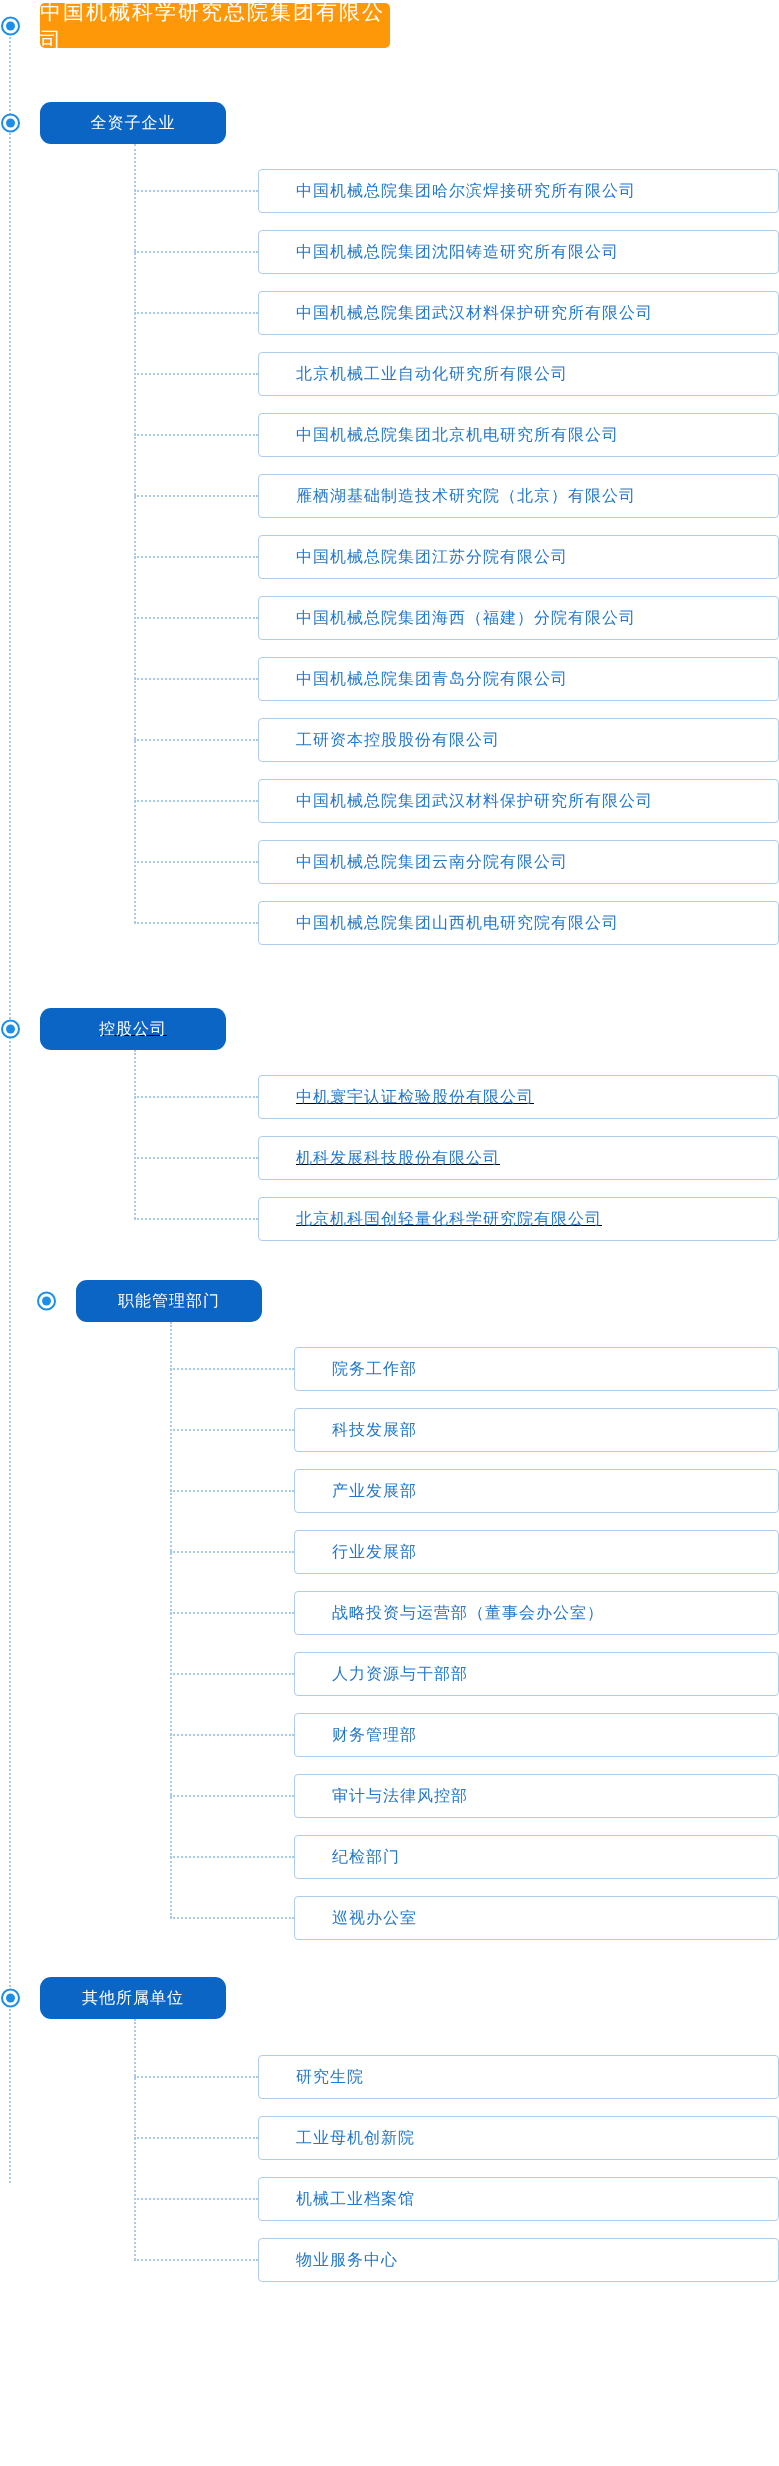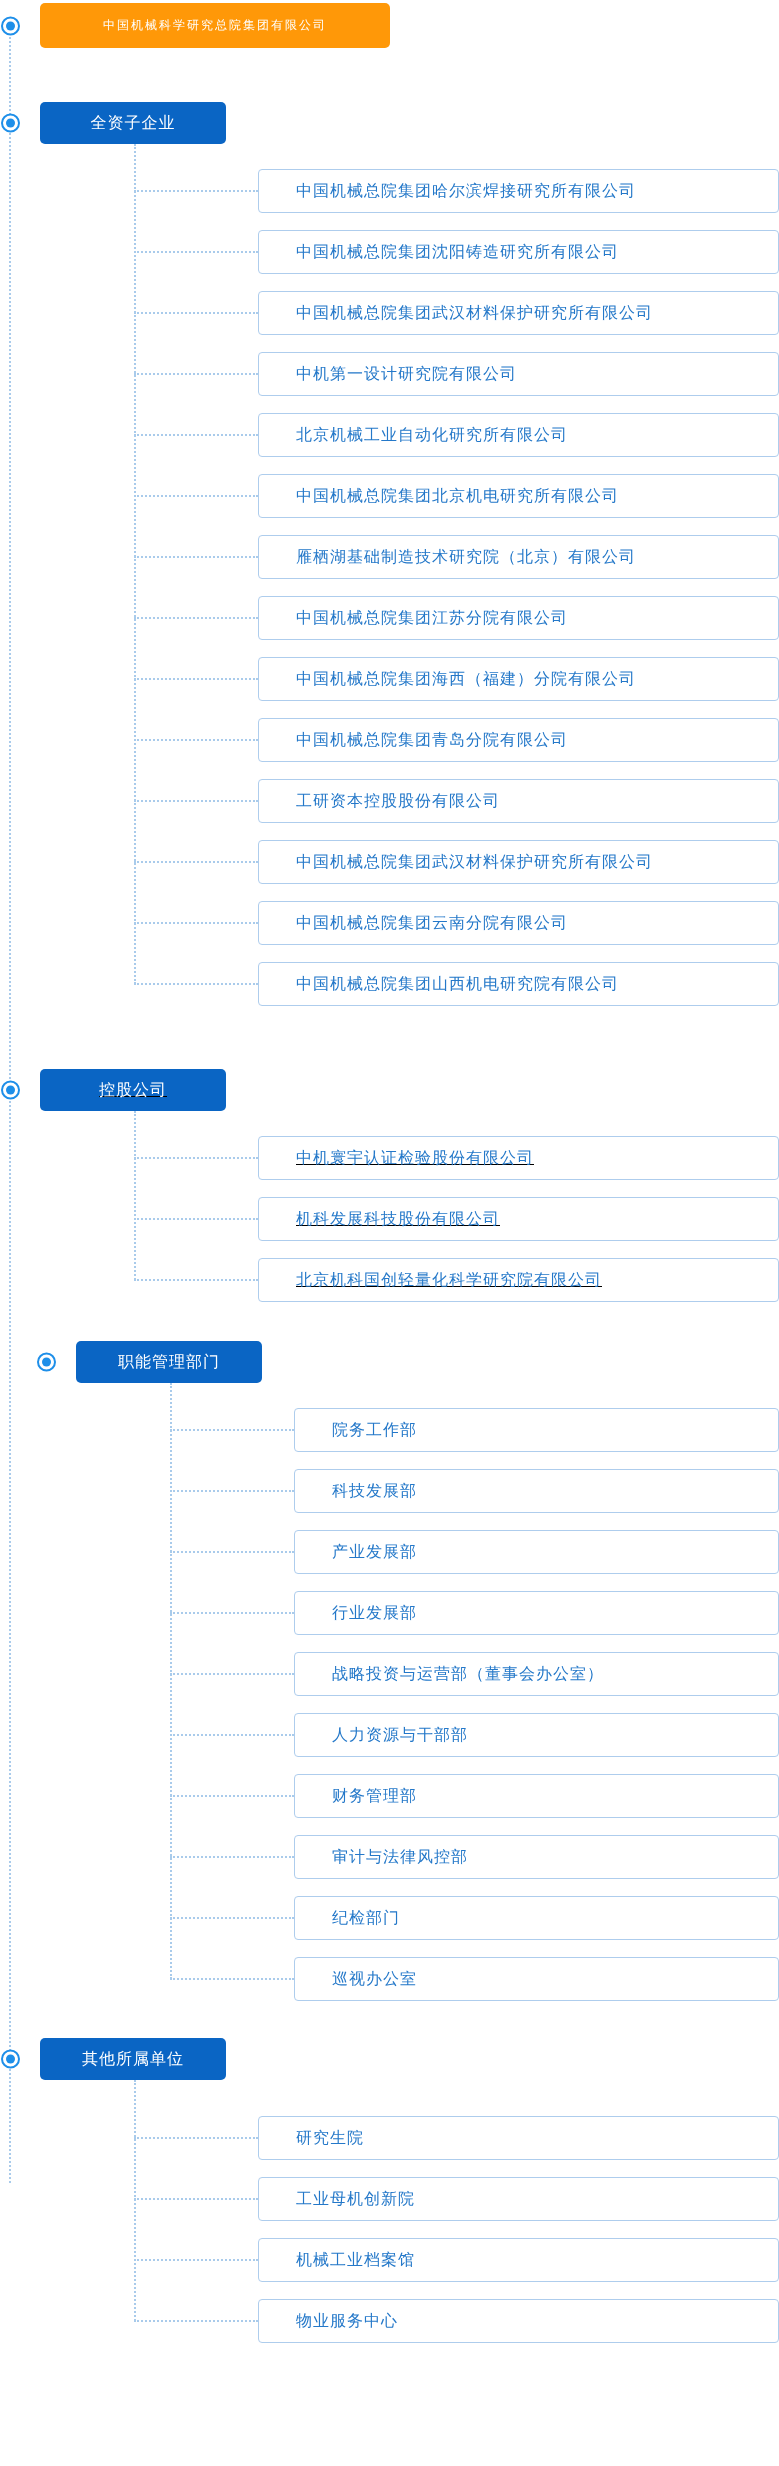--- a/index.html
+++ b/index.html
@@ -47,42 +47,42 @@
     display:flex;
     align-items:center;
   }
   .root-box{
     margin-left:40px;
     width:350px;
     height:45px;
     background:#ff9808;
     border-radius:5px;
     color:#ffffff;
-    font-size:12px;
+    font-size:21px;
     letter-spacing:2px;
     display:flex;align-items:center;justify-content:center;
     box-sizing:border-box;
   }
   .section{position:relative;}
   .sec-0{margin-top:54px;}
   .sec-1{margin-top:63px;text-decoration:underline;}
   .sec-2{margin-top:39px;margin-left:36px;}
   .sec-3{margin-top:37px;}
   .section-head{
     position:relative;
     height:42px;
     display:flex;
     align-items:center;
   }
   .section-box{
     margin-left:40px;
     width:186px;
     height:42px;
     background:#0a65c4;
-    border-radius:5px;
+    border-radius:11px;
     color:#ffffff;
     font-size:16px;
     letter-spacing:1px;
     display:flex;align-items:center;justify-content:center;
     box-sizing:border-box;
   }
   .items{
     position:relative;
     margin-top:25px;
     padding-left:258px;
@@ -152,23 +152,20 @@
 
   <div class="item-row">
     <div class="item-box">中国机械总院集团沈阳铸造研究所有限公司</div>
   </div>
 
 
   <div class="item-row">
     <div class="item-box">中国机械总院集团武汉材料保护研究所有限公司</div>
   </div>
 
-  <div class="item-row">
-    <div class="item-box">中机第一设计研究院有限公司</div>
-  </div>
 
   <div class="item-row">
     <div class="item-box">北京机械工业自动化研究所有限公司</div>
   </div>
 
   <div class="item-row">
     <div class="item-box">中国机械总院集团北京机电研究所有限公司</div>
   </div>
 
   <div class="item-row">

